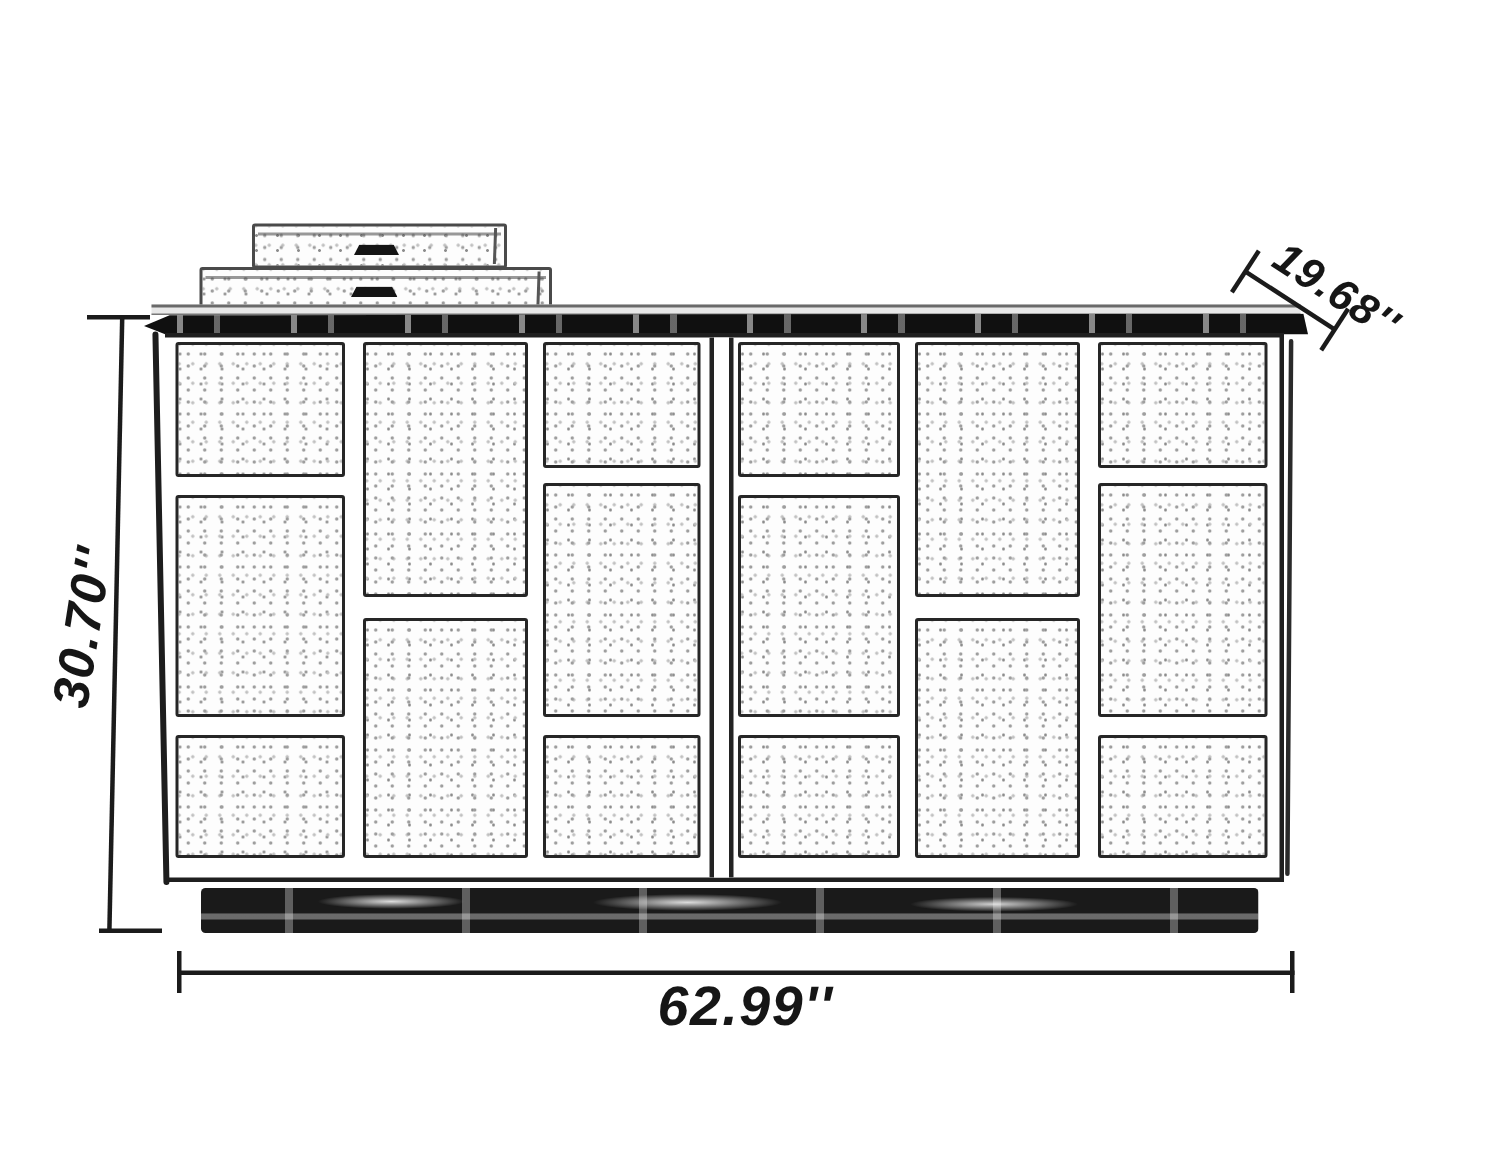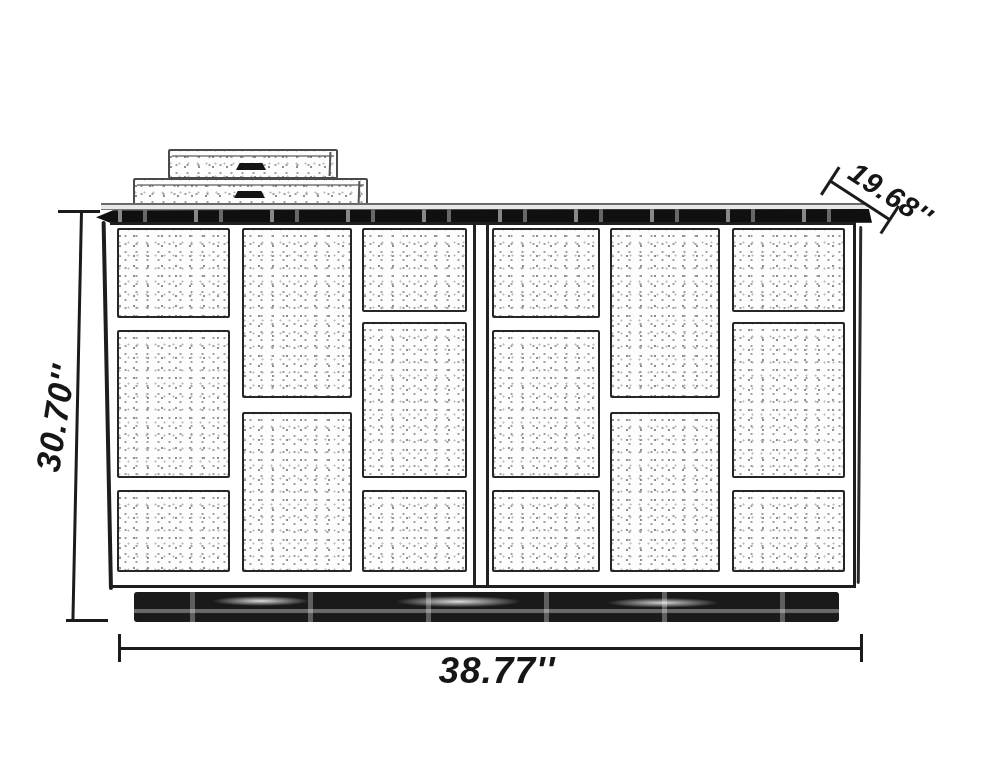--- a/index.html
+++ b/index.html
@@ -150,21 +150,21 @@
     <div class="dh-tick" style="left:58px;top:210px;"></div>
     <div class="dh-line"></div>
     <div class="dh-tick" style="left:66px;top:619px;"></div>
     <div class="dim-label" style="left:56px;top:418px;font-size:34px;transform:translate(-50%,-50%) rotate(-81deg);">30.70''</div>
   </div>
 
   <div>
     <div class="dw-tick" style="left:118px;top:634px;"></div>
     <div class="dw-line"></div>
     <div class="dw-tick" style="left:860px;top:634px;"></div>
-    <div class="dim-label" style="left:497px;top:650px;font-size:37px;transform:translateX(-50%);">38.77''</div>
+    <div class="dim-label" style="left:497px;top:650px;font-size:37px;transform:translateX(-50%);">62.99''</div>
   </div>
 
   <div class="dim-depth">
     <div class="dd-label">19.68''</div>
     <div class="dd-line">
       <span class="tick start"></span>
       <span class="tick end"></span>
     </div>
   </div>
 

